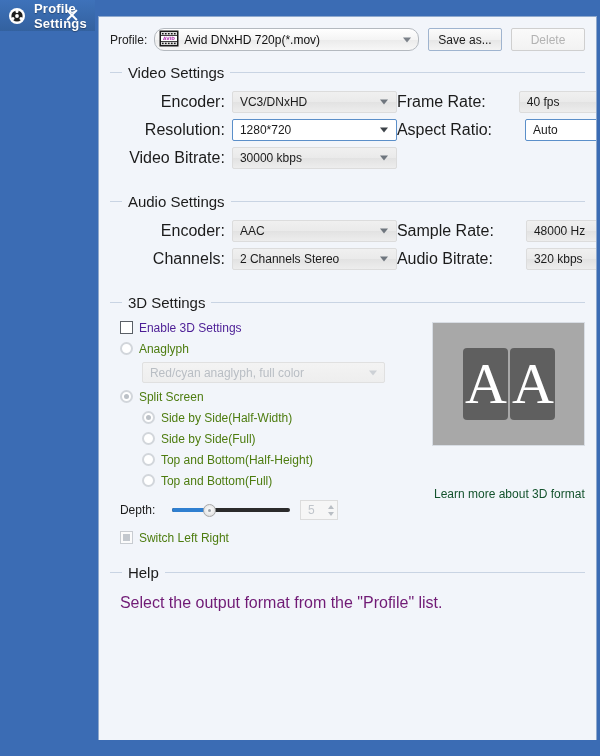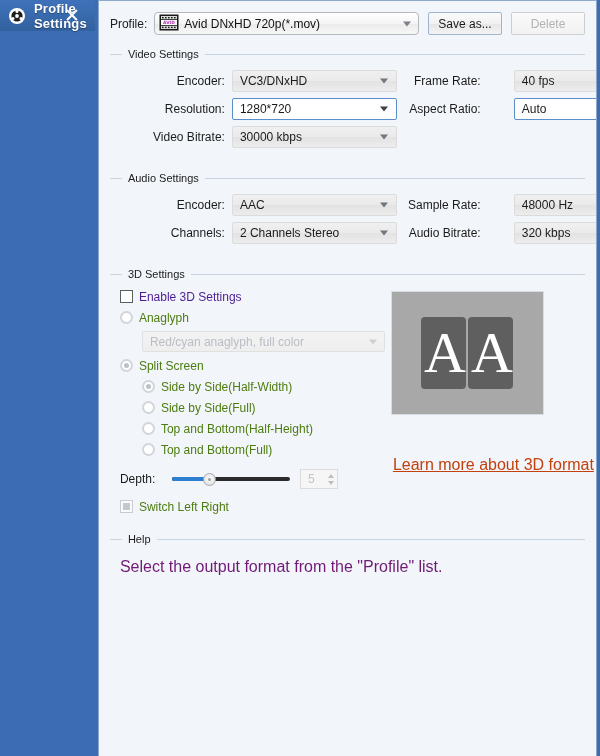--- a/index.html
+++ b/index.html
@@ -61,21 +61,21 @@
     display:flex; align-items:center; justify-content:center;
     color:#ffffff;
     font-size: 19px;
     line-height: 1;
     font-weight: 300;
     cursor: pointer;
   }
 
   
   .client {
-    margin: 0 3px;
+    margin: 16px 3px;
     flex: 1 1 auto;
     background: #f2f5fa;
     border: 1px solid #8fa9cd;
     border-bottom: none;
     box-sizing: border-box;
     position: relative;
     overflow: hidden;
   }
 
   
@@ -88,21 +88,21 @@
     font-size: 12px;
     color: #202020;
     margin-right: 7px;
     white-space: nowrap;
   }
   .profile-combo {
     flex: 1 1 auto;
     height: 23px;
     background: linear-gradient(to bottom,#ffffff 0%, #f4f4f4 52%, #ebebeb 53%, #f7f7f7 100%);
     border: 1px solid #b4b9bf;
-    border-radius: 4px;
+    border-radius: 10px;
     display: flex;
     align-items: center;
     padding: 0 0 0 4px;
     box-sizing: border-box;
     position: relative;
     min-width: 0;
   }
   .profile-combo .film-icon { flex: 0 0 20px; margin-right: 5px; }
   .profile-combo .value {
     font-size: 12px;
@@ -147,42 +147,42 @@
     margin: 13px 11px 0 11px;
     position: relative;
   }
   .group-header {
     display: flex;
     align-items: center;
     margin-bottom: 2px;
   }
   .group-header .lead { width: 12px; height: 1px; background: #c9d4e3; }
   .group-title {
-    font-size: 11px;
+    font-size: 15px;
     color: #1b1b1b;
     padding: 0 6px;
     white-space: nowrap;
   }
   .group-header .rule { flex: 1 1 auto; height: 1px; background: #c9d4e3; }
 
   
   .fields { padding: 5px 0 8px 0; }
   .field-row {
     display: flex;
     align-items: center;
     height: 28px;
   }
   .col {
     display: flex;
     align-items: center;
   }
   .col-left { width: 300px; }
   .col-right { width: 262px; gap: 26px; }
   .fld-label {
-    font-size: 12px;
+    font-size: 16px;
     color: #1b1b1b;
     text-align: right;
     white-space: nowrap;
     margin-right: 7px;
   }
   .col-left .fld-label  { width: 115px; }
   .col-right .fld-label { width: 96px; }
 
   .combo {
     width: 165px;
@@ -383,23 +383,22 @@
     justify-content: center;
     font-size: 58px;
     font-family: "Liberation Serif", serif;
     line-height: 1;
     letter-spacing: -2px;
   }
   .learn-link {
     display: block;
     margin-top: 41px;
     margin-left: 8px;
-    font-size: 16px;
-    color: #c2410c;
-    text-decoration: underline;
+    font-size: 12px;
+    color: #14532d;
     cursor: pointer;
     white-space: nowrap;
   }
 
   
   .help-text {
     font-size: 16px;
     color: #701a75;
     padding: 11px 0 0 10px;
   }

